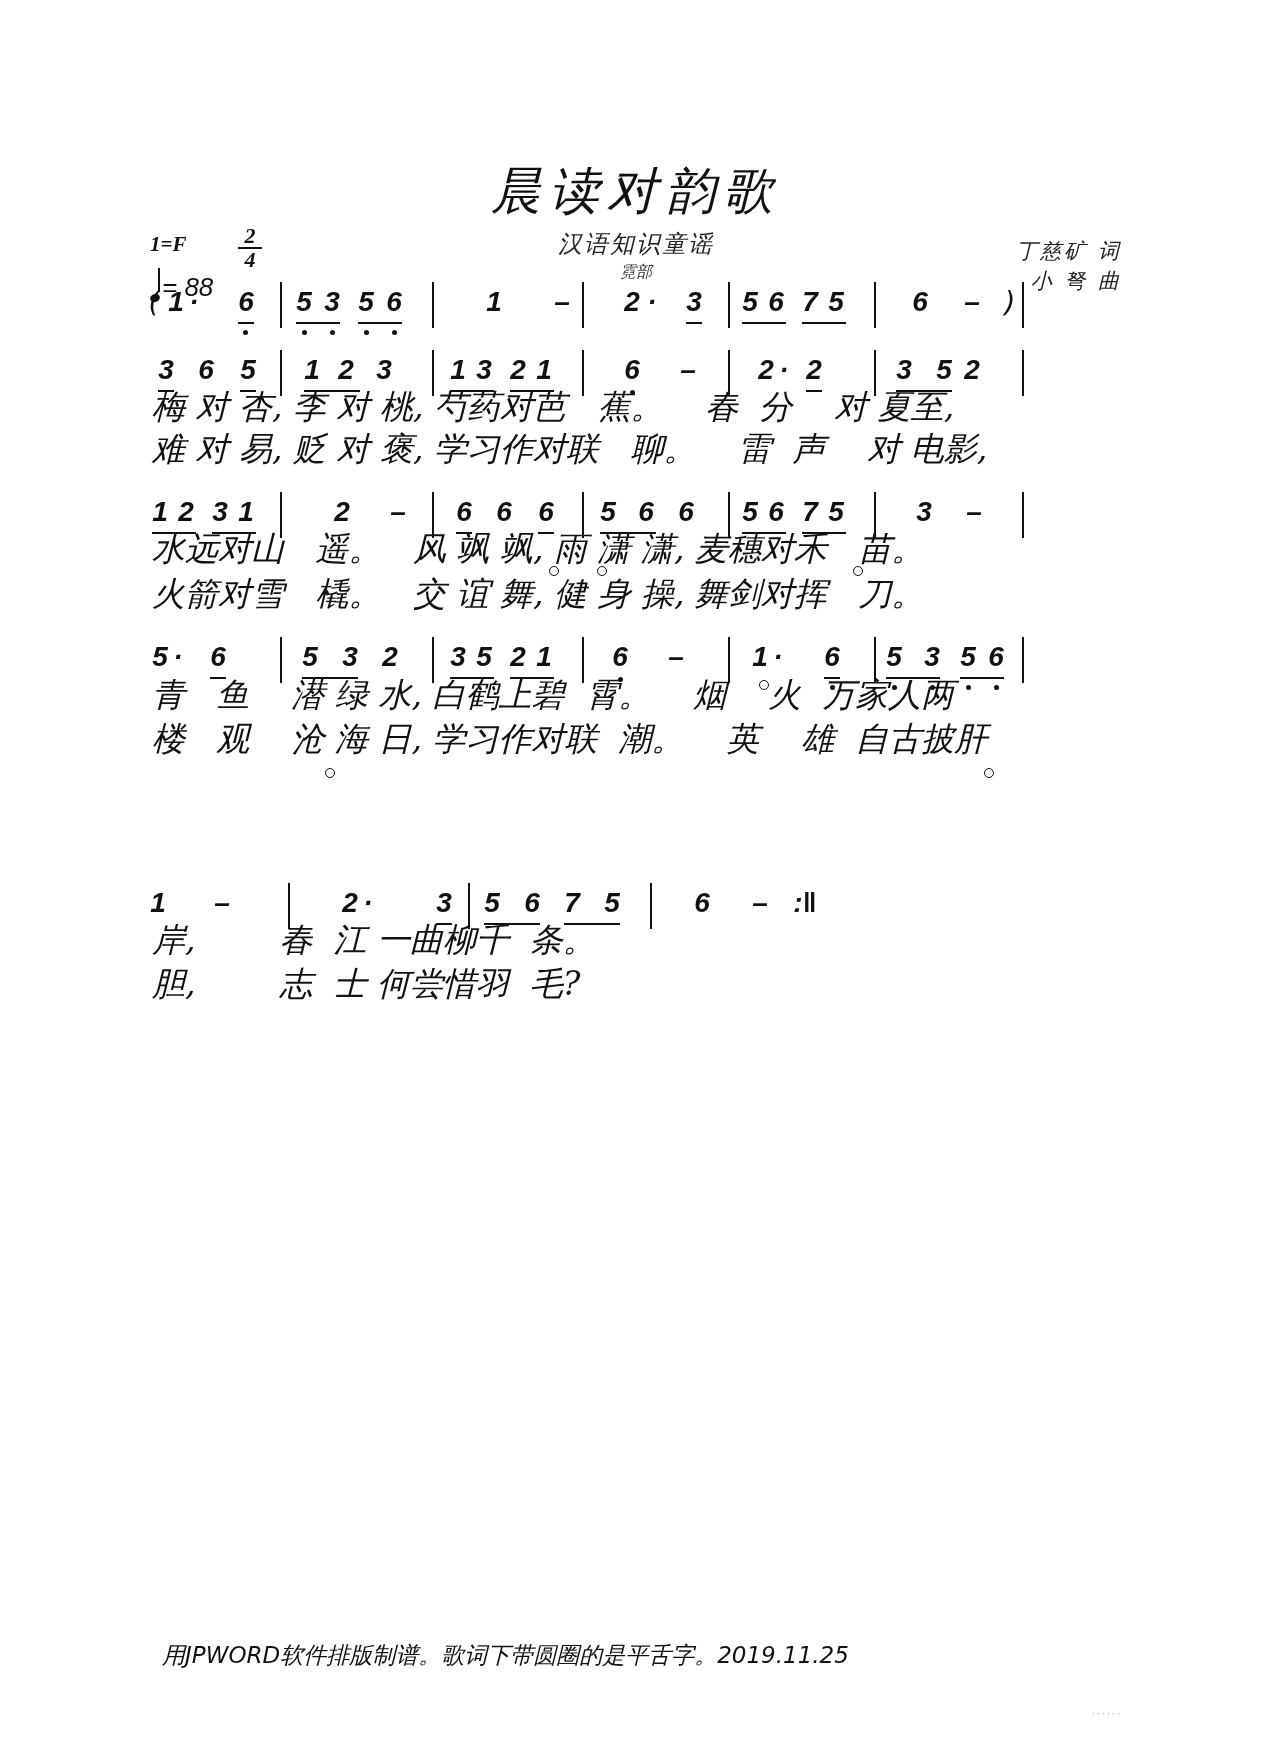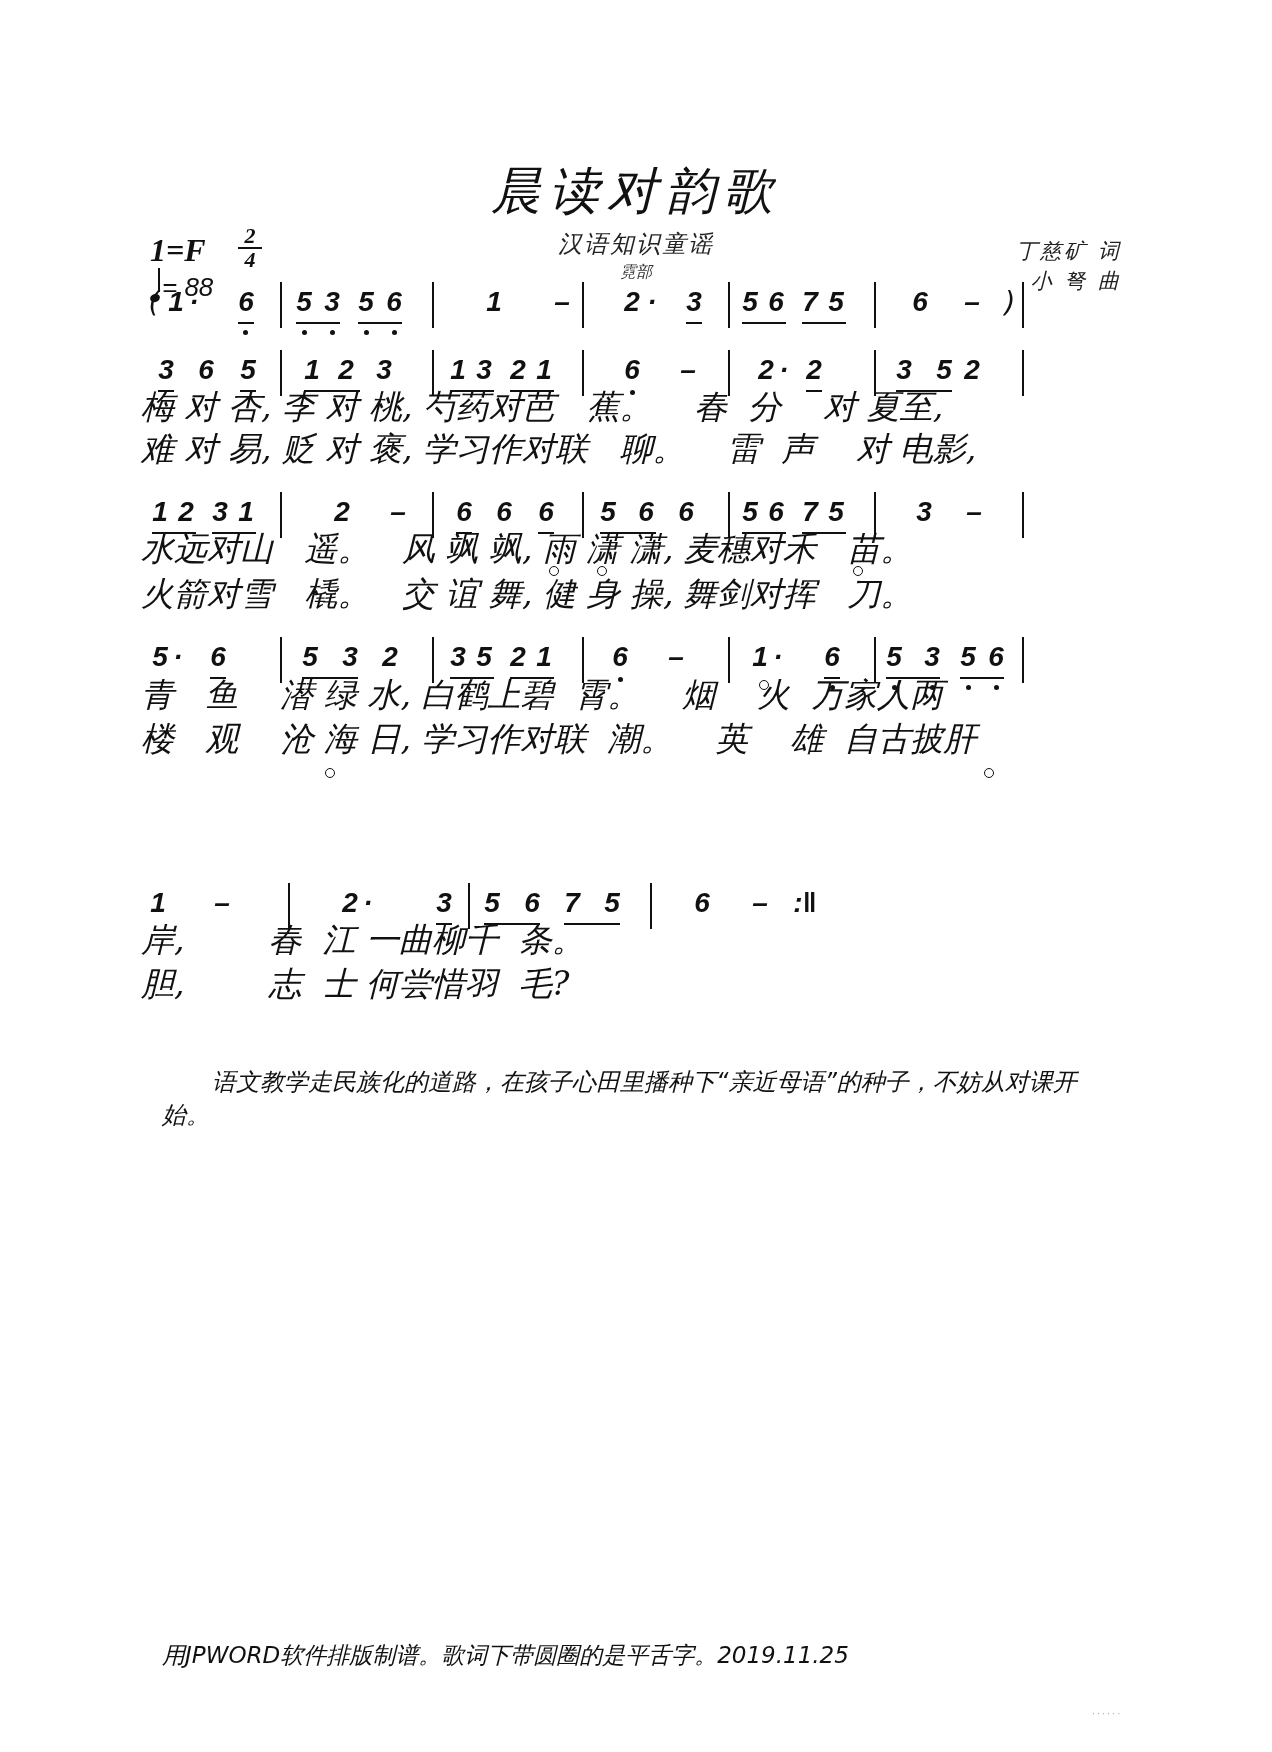--- a/index.html
+++ b/index.html
@@ -5,38 +5,38 @@
   html, body { margin:0; padding:0; background:#fff; }
   body { width:1272px; height:1752px; position:relative; overflow:hidden; color:#111;
          font-family:"DejaVu Sans", sans-serif; }
   .abs { position:absolute;font-style:italic; }
   .title { left:0; width:1272px; top:158px; text-align:center; font-size:50px; letter-spacing:8px;
            font-family:"DejaVu Sans", sans-serif; font-weight:normal; color:#111; }
   .subtitle { left:0; width:1272px; top:228px; text-align:center; font-size:24px; letter-spacing:2px;
               font-family:"DejaVu Serif", serif; color:#222; }
   .genre { left:0; width:1272px; top:262px; text-align:center; font-size:16px; color:#333;
            font-family:"DejaVu Serif", serif; }
-  .key { left:150px; top:232px; font-size:32px; font-weight:bold; font-family:"Liberation Serif", serif; }
+  .key { left:150px; top:232px; font-size:21px; font-weight:bold; font-family:"Liberation Serif", serif; }
   .timesig { left:238px; top:226px; width:24px; text-align:center; font-weight:bold;
              font-family:"Liberation Serif", serif; font-size:22px; line-height:20px; }
   .timesig .line { border-top:2px solid #111; margin:1px 0; }
   .tempo { left:150px; top:272px; font-size:26px; font-family:"Liberation Sans", sans-serif; }
   .tempo .note { display:inline-block; width:10px; height:8px; background:#111; border-radius:50%;
                  transform:rotate(-20deg); position:relative; top:6px; }
   .tempo .stem { display:inline-block; width:2px; height:24px; background:#111; position:relative; left:-2px; top:-4px; }
   .credits { right:150px; top:236px; text-align:right; font-size:21px; line-height:30px;
              font-family:"DejaVu Serif", serif; color:#222; letter-spacing:3px; }
 
   .staff { left:150px; width:980px; height:60px; }
   .bar { position:absolute; width:2px; background:#111; height:46px; top:0; }
   .n { position:absolute; font-size:28px; font-weight:bold; font-family:"Liberation Sans", sans-serif;
        top:4px; width:24px; text-align:center; }
   .u { position:absolute; height:2px; background:#111; top:40px; }
   .d { position:absolute; width:5px; height:5px; background:#111; border-radius:50%; top:48px; }
-  .lyric { left:141px; font-size:33px; font-family:"DejaVu Serif", serif; white-space:pre; letter-spacing:0px; }
+  .lyric { left:152px; font-size:33px; font-family:"DejaVu Serif", serif; white-space:pre; letter-spacing:0px; }
   .circ { position:absolute; width:8px; height:8px; border:1.5px solid #111; border-radius:50%; }
   .prose { left:162px; width:960px; font-size:24px; line-height:33px; font-family:"DejaVu Sans", sans-serif;
            color:#111; }
   .prose p { margin:0; text-indent:50px; }
   .footer { left:162px; top:1640px; font-size:23px; font-family:"DejaVu Sans", sans-serif; }
   .watermark { left:1092px; top:1710px; font-size:8px; color:#999; }
 </style>
 </head>
 <body>
 
@@ -237,17 +237,16 @@
   <span class="u" style="left:414px;width:56px"></span>
   <span class="bar" style="left:500px"></span>
   <span class="n" style="left:540px">6</span>
   <span class="n" style="left:598px">–</span>
   <span class="n" style="left:640px;width:30px">:‖</span>
 </div>
 <div class="abs lyric" style="top:918px">岸,        春  江 一曲柳千  条。</div>
 <div class="abs lyric" style="top:962px">胆,        志  士 何尝惜羽  毛?</div>
 
 <div class="abs prose" style="top:1066px">
-  <p>语文教学走民族化的道路，在孩子心田里播种下“亲近母语”的种子，不妨从对课开始。</p>
 </div>
 
 <div class="abs footer">用JPWORD软件排版制谱。歌词下带圆圈的是平舌字。2019.11.25</div>
 <div class="abs watermark">· · · · · ·</div>
 
 </body></html>

